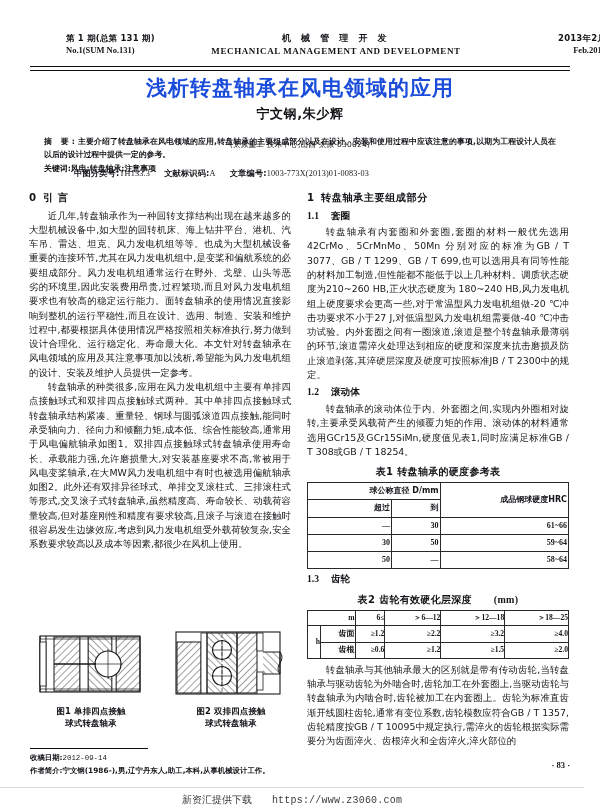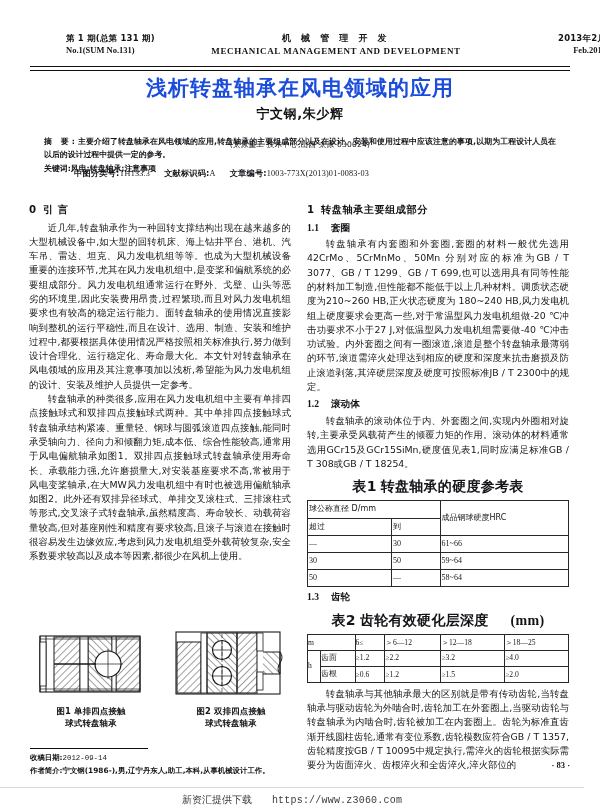--- a/index.html
+++ b/index.html
@@ -103,59 +103,58 @@
   .clsline span.val { font-family: "Liberation Serif", serif; font-weight: normal; }
   .clsline .gap { display: inline-block; width: 14px; }
   
   .col {
     position: absolute;
     top: 190px;
     width: 262px;
     font-size: 9.4px;
     line-height: 1.52;
     text-align: justify;
-    margin-top: 12px;
   }
   .col-l { left: 29px; }
   .col-r { left: 307px; }
   .h1 {
     font-size: 10.2px;
     font-weight: bold;
     margin: 0 0 3px 0;
     letter-spacing: .5px;
   }
   .h1 .num { display: inline-block; width: 14px; }
   .h2 {
     font-size: 9.6px;
     font-weight: bold;
     margin: 3px 0 2px 0;
   }
   .h2 .num { display: inline-block; width: 24px; font-family: "Liberation Serif", serif; }
   p.body { margin: 0; text-indent: 2em; }
   
   .tbl-cap {
     text-align: center;
-    font-size: 14px;
+    font-size: 10px;
     font-weight: bold;
     margin: 5px 0 3px 0;
     letter-spacing: .3px;
   }
   .tbl-cap .capnum { margin-right: 4px; }
   .tbl-cap .unit { font-weight: bold; font-family: "Liberation Serif", serif; margin-left: 22px; }
   table.t {
     width: 100%;
     border-collapse: collapse;
     font-size: 8px;
     font-family: "Liberation Serif", serif;
   }
   table.t th, table.t td {
     border: 0.8px solid #2a2a2a;
-    text-align: left;
+    text-align: right;
     padding: 2px 1px;
-    font-weight: normal;
+    font-weight: bold;
   }
   table.t th.cn, table.t td.cn { font-family: "DejaVu Sans", sans-serif; font-size: 8px; }
   table.t2 td, table.t2 th { padding: 1.5px 0; font-size: 7.6px; }
   
   .figs {
     position: absolute;
     left: 30px;
     top: 628px;
     width: 262px;
     display: flex;

